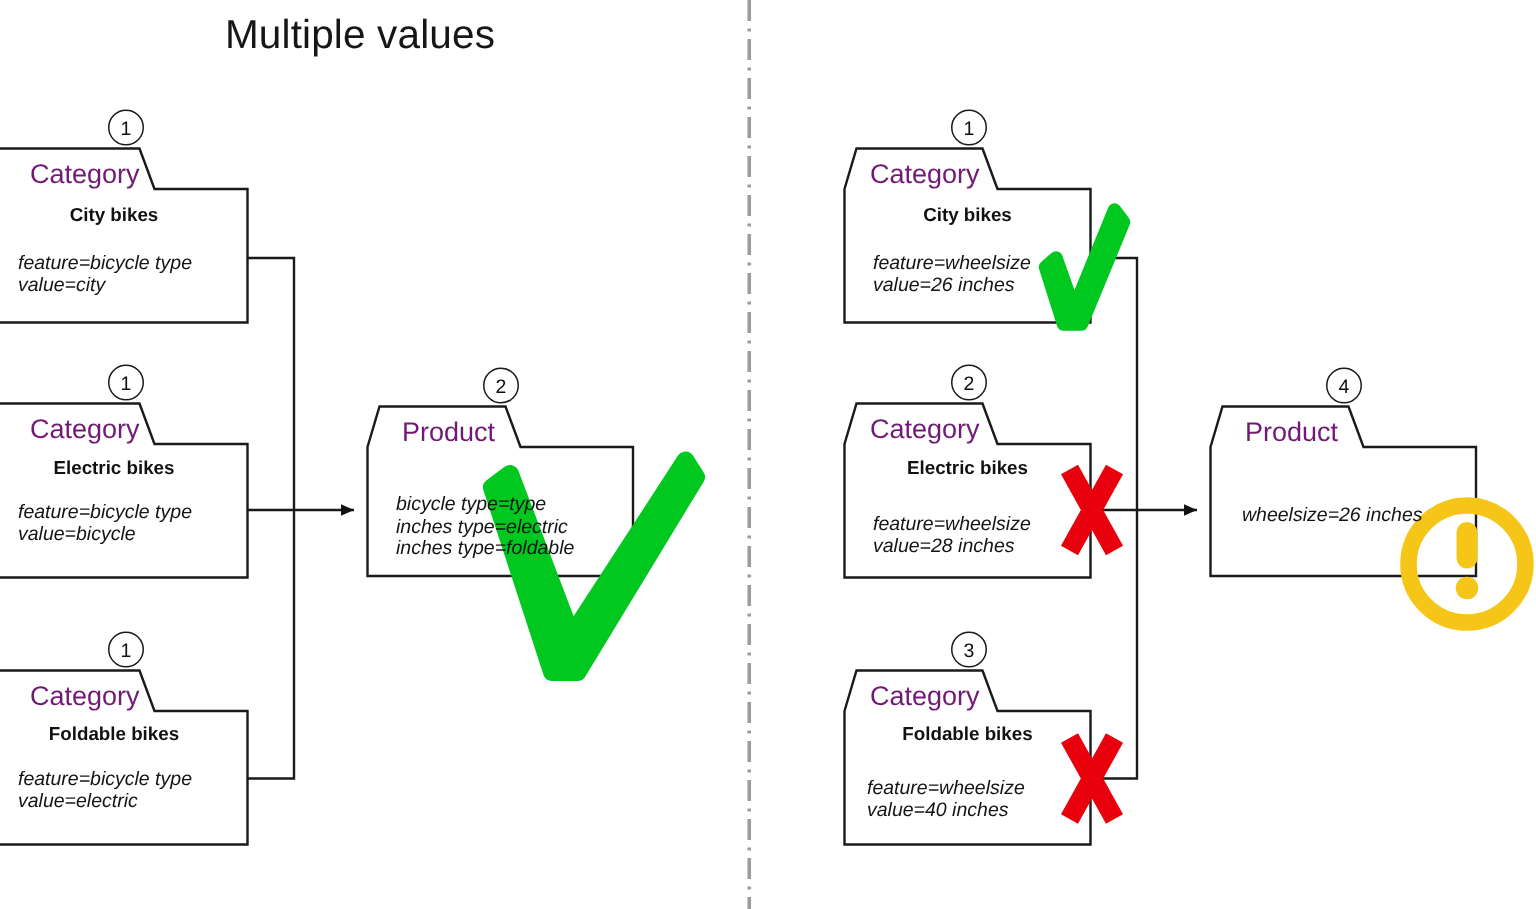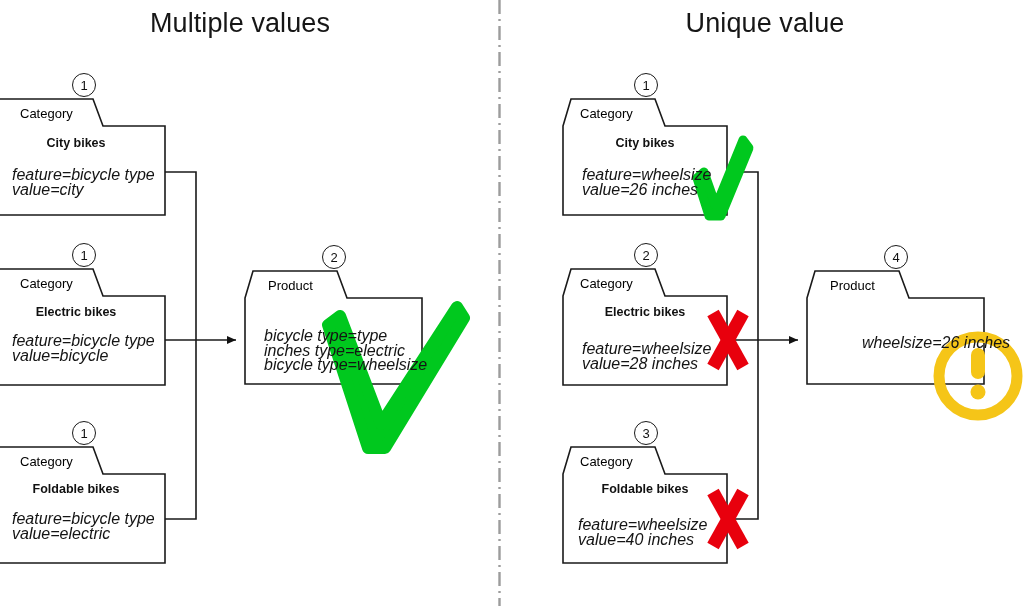--- a/index.html
+++ b/index.html
@@ -23,39 +23,38 @@
   .badge{
     position:absolute;width:22px;height:22px;border-radius:50%;
     border:1.4px solid #1a1a1a;background:#fff;
     display:flex;align-items:center;justify-content:center;
     font-size:13px;line-height:1;color:#111;
   }
 
   
   .fbox{position:absolute;}
   .fbox .tab-label{
-    position:absolute;font-size:13px;color:#000000;white-space:nowrap;
+    position:absolute;font-size:18px;color:#701a75;white-space:nowrap;
   }
   .fbox .f-title{
     position:absolute;font-size:12.5px;font-weight:bold;color:#111;
     white-space:nowrap;text-align:center;
   }
   .fbox .f-body{
-    position:absolute;font-size:16px;font-style:italic;color:#141414;
+    position:absolute;font-size:13px;font-style:italic;color:#141414;
     line-height:14.5px;white-space:nowrap;
   }
   .f-body span{display:block;}
 </style>
 </head>
 <body>
 
 <div id="stage">
 
   <div class="panel-title" id="title-left">Multiple values</div>
-  <div class="panel-title" id="title-right">Unique value</div>
 
   <svg class="svg-layer" viewBox="0 0 1024 606">
     <defs>
       <marker id="arrow" markerWidth="10" markerHeight="10" refX="9" refY="4" orient="auto" markerUnits="userSpaceOnUse">
         <path d="M0,0 L9,4 L0,8 z" fill="#111"></path>
       </marker>
     </defs>
 
     <line x1="499.5" y1="0" x2="499.5" y2="606" stroke="#9c9c9c" stroke-width="2.4" stroke-dasharray="14 5 2 5"></line>
 
@@ -154,21 +153,21 @@
       <span>feature=bicycle type</span>
       <span>value=electric</span>
     </div>
   </div>
 
   <div class="fbox">
     <div class="tab-label" style="left:268px;top:278px;">Product</div>
     <div class="f-body" style="left:264px;top:329px;">
       <span>bicycle type=type</span>
       <span>inches type=electric</span>
-      <span>bicycle type=wheelsize</span>
+      <span>inches type=foldable</span>
     </div>
   </div>
 
   <div class="fbox">
     <div class="tab-label" style="left:580px;top:106px;">Category</div>
     <div class="f-title" style="left:563px;top:136px;width:164px;">City bikes</div>
     <div class="f-body" style="left:582px;top:168px;">
       <span>feature=wheelsize</span>
       <span>value=26 inches</span>
     </div>
@@ -187,18 +186,18 @@
     <div class="tab-label" style="left:580px;top:454px;">Category</div>
     <div class="f-title" style="left:563px;top:482px;width:164px;">Foldable bikes</div>
     <div class="f-body" style="left:578px;top:518px;">
       <span>feature=wheelsize</span>
       <span>value=40 inches</span>
     </div>
   </div>
 
   <div class="fbox">
     <div class="tab-label" style="left:830px;top:278px;">Product</div>
-    <div class="f-body" style="left:828px;top:336px;margin-left:34px;">
+    <div class="f-body" style="left:828px;top:336px;">
       <span>wheelsize=26 inches</span>
     </div>
   </div>
 
 </div>
 
 </body></html>

